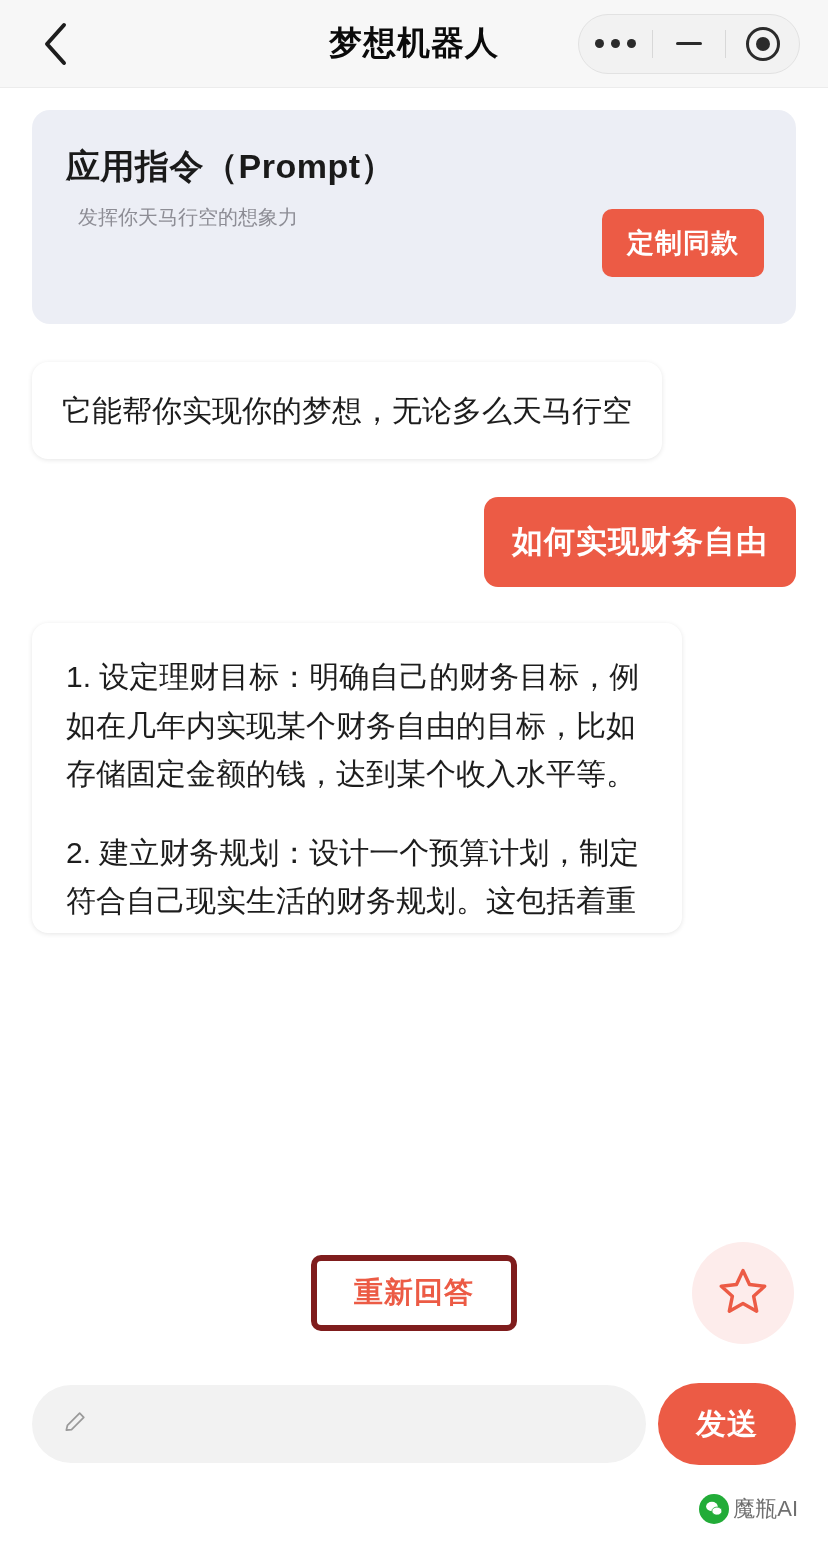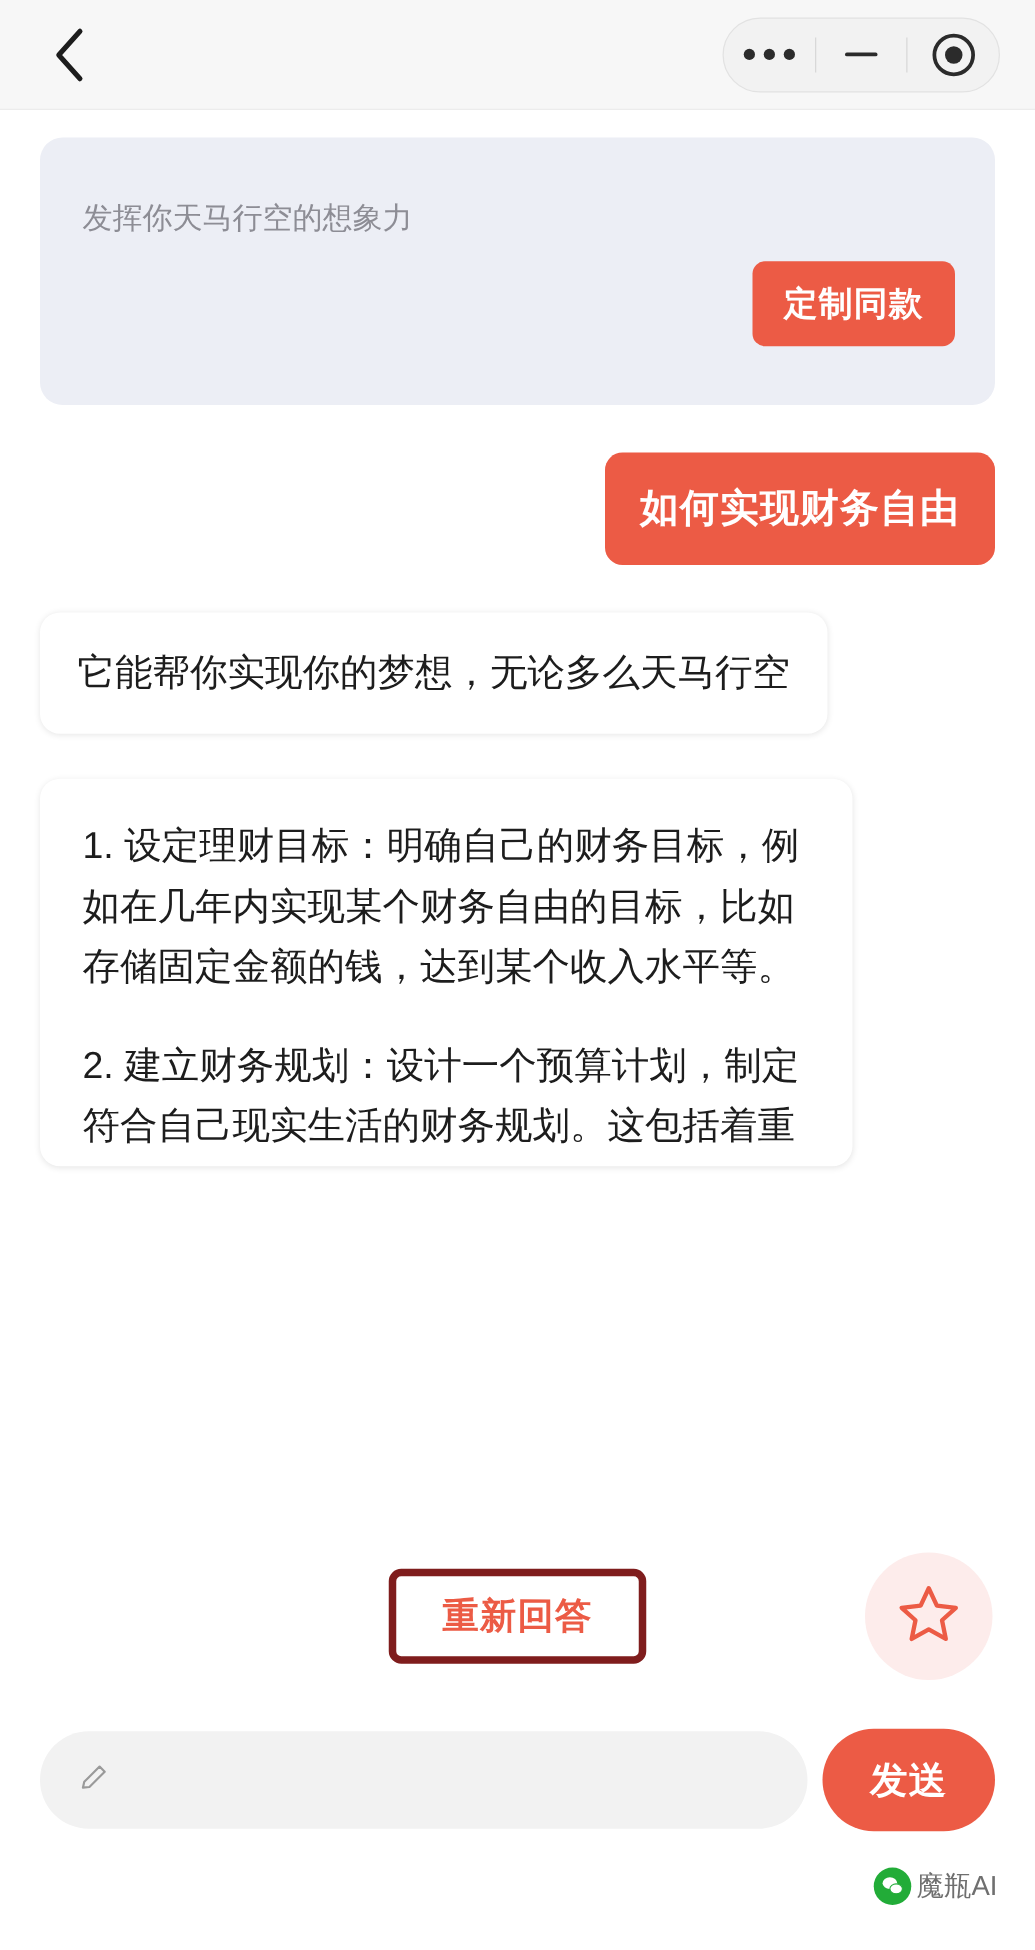--- a/index.html
+++ b/index.html
@@ -108,22 +108,23 @@
     height: 214px;
   }
   .prompt-title {
     font-size: 34px;
     font-weight: 700;
     color: #1a1a1a;
     letter-spacing: 0.5px;
   }
   .prompt-sub {
     margin-top: 14px;
-    font-size: 24px;
+    font-size: 20px;
     color: #8d8d95;
+    margin-left: 12px;
   }
   .prompt-btn {
     position: absolute;
     right: 32px;
     top: 99px;
     width: 162px;
     height: 68px;
     background: #ec5b45;
     color: #ffffff;
     border: none;
@@ -291,20 +292,21 @@
 <div class="phone">
 
   <div class="navbar">
     <div class="nav-back">
       <span>
         <svg width="28" height="46" viewBox="0 0 28 46">
           <polyline points="22,4 5,23 22,42" fill="none" stroke="#1d1d1d" stroke-width="4" stroke-linecap="round" stroke-linejoin="round"></polyline>
         </svg>
       </span>
     </div>
+    <div class="nav-title">梦想机器人</div>
     <div class="nav-capsule">
       <div class="cap-cell">
         <span class="dots">
             <i></i>
             <i></i>
             <i></i>
           </span>
       </div>
       <div class="cap-div"></div>
       <div class="cap-cell">
@@ -315,30 +317,31 @@
         <span class="target-outer">
           <span class="target-inner"></span>
         </span>
       </div>
     </div>
   </div>
 
   <div class="chat">
 
     <div class="prompt-card">
+      <div class="prompt-title">应用指令（Prompt）</div>
       <div class="prompt-sub">发挥你天马行空的想象力</div>
       <button class="prompt-btn">定制同款</button>
     </div>
 
+    <div class="row left">
+      <div class="bubble-bot">它能帮你实现你的梦想，无论多么天马行空</div>
+    </div>
+
     <div class="row right">
       <div class="bubble-user">如何实现财务自由</div>
-    </div>
-
-    <div class="row left">
-      <div class="bubble-bot">它能帮你实现你的梦想，无论多么天马行空</div>
     </div>
 
     <div class="bubble-long">
       <p>1. 设定理财目标：明确自己的财务目标，例如在几年内实现某个财务自由的目标，比如存储固定金额的钱，达到某个收入水平等。</p>
       <p>2. 建立财务规划：设计一个预算计划，制定符合自己现实生活的财务规划。这包括着重管理开支预算，创造一种节约和谨慎的生活方式，以及不断寻找挖掘收入增加的机会。</p>
 
     </div>
 
     <div class="chat-fade"></div>
   </div>

